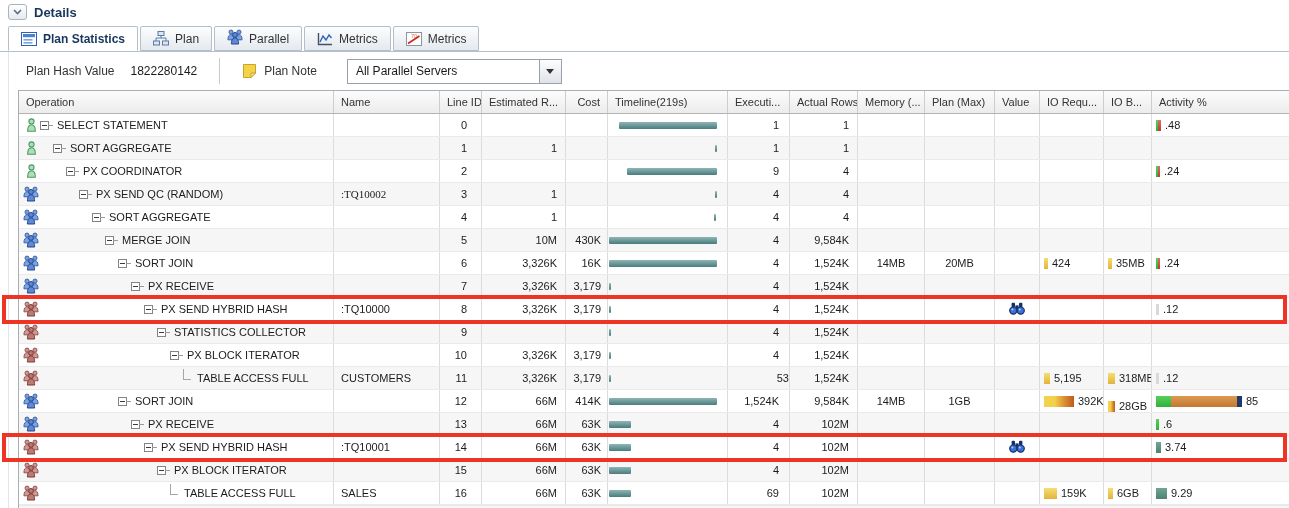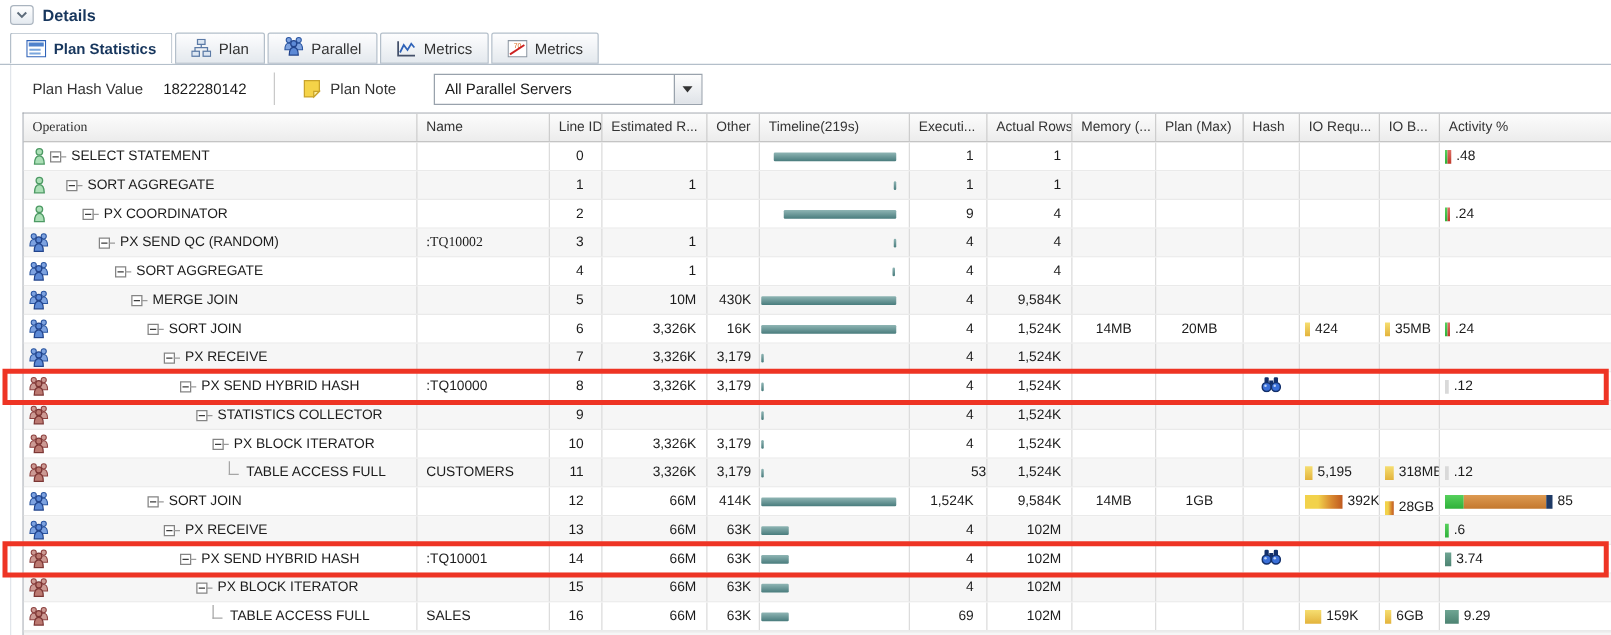--- a/index.html
+++ b/index.html
@@ -137,31 +137,31 @@
     </svg>
     <span class="note-label">Plan Note</span>
     <div class="combobox">
       <span class="combo-text">All Parallel Servers</span>
       <span class="combo-btn"></span>
     </div>
   </div>
 
   <div class="grid">
     <div class="grid-header" id="gridHeader">
-        <div class="hcell" style="width: 315px; font-family: Liberation Serif, serif;">Operation</div>
+        <div class="hcell" style="width: 315px;">Operation</div>
         <div class="hcell" style="width: 106px;">Name</div>
         <div class="hcell" style="width: 42px;">Line ID</div>
         <div class="hcell" style="width: 84px;">Estimated R...</div>
-        <div class="hcell r" style="width: 42px;">Other</div>
+        <div class="hcell r" style="width: 42px;">Cost</div>
         <div class="hcell" style="width: 120px;">Timeline(219s)</div>
         <div class="hcell" style="width: 62px;">Executi...</div>
         <div class="hcell" style="width: 68px;">Actual Rows</div>
         <div class="hcell" style="width: 67px;">Memory (...</div>
         <div class="hcell" style="width: 70px;">Plan (Max)</div>
-        <div class="hcell" style="width: 45px;">Hash</div>
+        <div class="hcell" style="width: 45px;">Value</div>
         <div class="hcell" style="width: 64px;">IO Requ...</div>
         <div class="hcell" style="width: 48px;">IO B...</div>
         <div class="hcell">Activity %</div>
       </div>
     <div class="grid-body" id="gridBody">
         <div class="grow">
           <div class="cell" style="width: 315px;">
             <span class="op-icon">
               <svg width="15" height="16" viewBox="0 0 16 16">
                 <g transform="translate(8,9.5) scale(1.15)">

